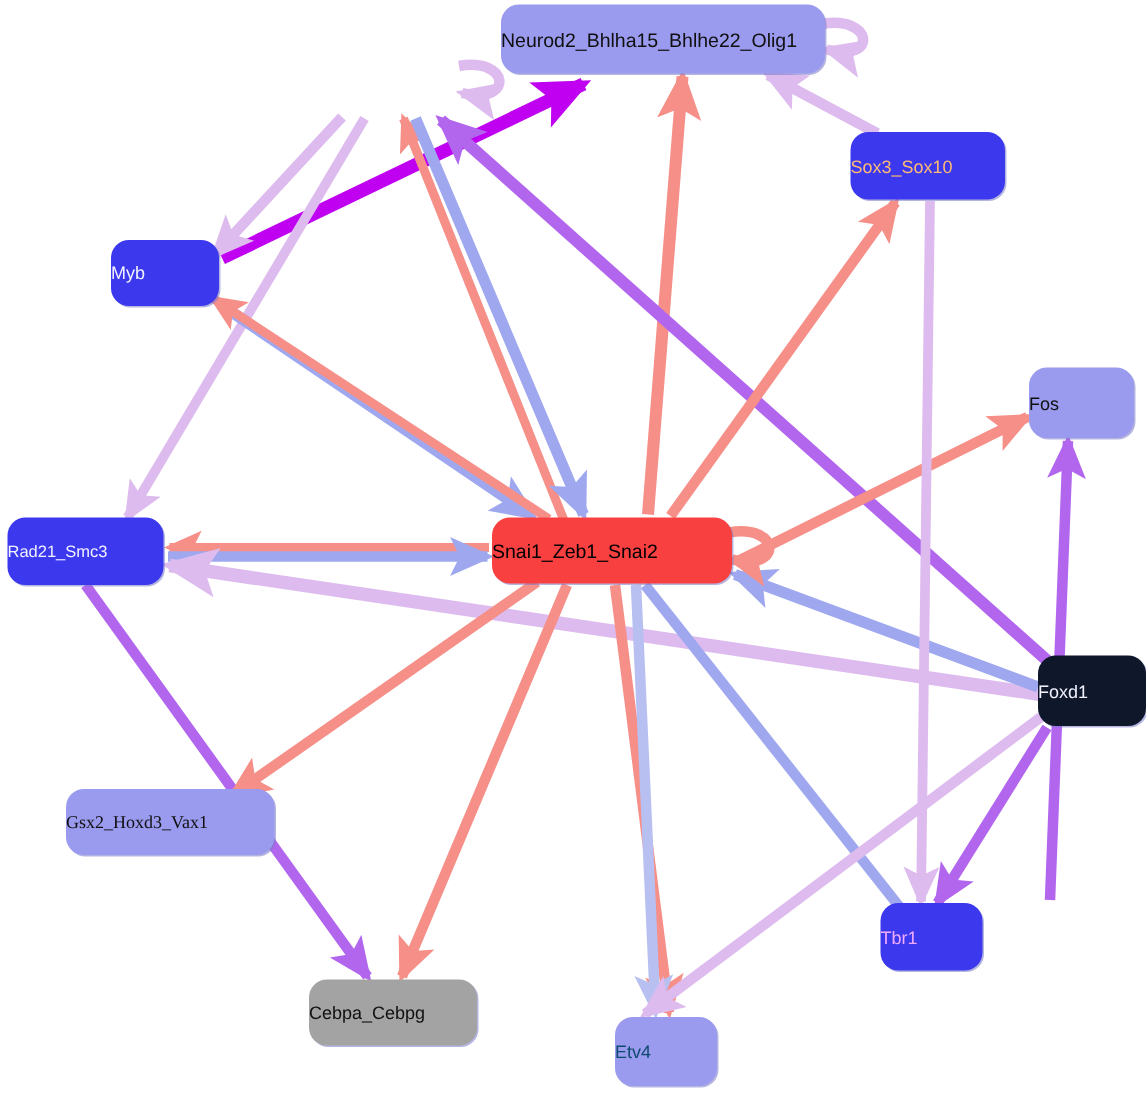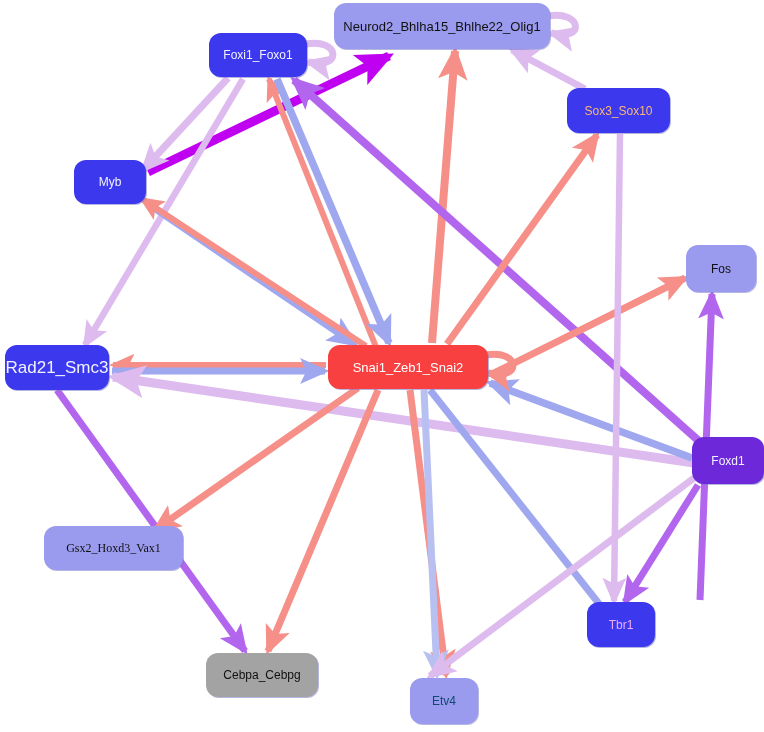--- a/index.html
+++ b/index.html
@@ -1,21 +1,21 @@
 <!DOCTYPE html>
 <html><head>
 <meta charset="utf-8">
 <style>
   html,body{margin:0;padding:0;background:#ffffff;}
   body{width:764px;height:732px;overflow:hidden;
        font-family:"Liberation Sans","DejaVu Sans",sans-serif;}
   #graph{position:relative;width:764px;height:732px;}
   svg#edges{position:absolute;left:0;top:0;width:764px;height:732px;}
   .node{position:absolute;box-sizing:border-box;
-        display:flex;align-items:center;justify-content:center;
+        display:flex;align-items:center;justify-content:flex-start;
         border-radius:12px;white-space:nowrap;
         box-shadow:1px 1px 0 rgba(120,120,200,.55);}
   .node span{pointer-events:none;}
 </style>
 </head>
 <body>
 
 <div id="graph">
   <svg id="edges" viewBox="0 0 764 732" xmlns="http://www.w3.org/2000/svg">
       <defs>
@@ -64,39 +64,36 @@
       <path d="M 410 390 L 446 675" stroke="#f58f88" stroke-width="7" fill="none" stroke-linecap="butt" marker-end="url(#ar2)"></path>
       <path d="M 424 390 L 437 675" stroke="#b8c0f2" stroke-width="7" fill="none" stroke-linecap="butt" marker-end="url(#ar5)"></path>
       <path d="M 694 478 L 430 676" stroke="#ddbbee" stroke-width="7" fill="none" stroke-linecap="butt" marker-end="url(#ar1)"></path>
       <path d="M 548 16 C 582 10 586 42 551 33" stroke="#ddbbee" stroke-width="7" fill="none" stroke-linecap="butt" marker-end="url(#ar1)"></path>
       <path d="M 306 44 C 340 38 343 70 308 62" stroke="#ddbbee" stroke-width="7" fill="none" stroke-linecap="butt" marker-end="url(#ar1)"></path>
       <path d="M 486 355 C 520 349 523 381 488 373" stroke="#f58f88" stroke-width="7" fill="none" stroke-linecap="butt" marker-end="url(#ar2)"></path>
     </svg>
 <div class="node" style="left: 334px; top: 3px; width: 216px; height: 46px; background: rgb(154, 154, 238);">
       <span style="color: rgb(16, 16, 16); font-size: 13px;">Neurod2_Bhlha15_Bhlhe22_Olig1</span>
     </div>
-    <div class="node" style="left: 209px; top: 33px; width: 98px; height: 44px; background: rgb(59, 56, 238);">
-      <span style="color: rgb(242, 242, 255); font-size: 12px;">Foxi1_Foxo1</span>
-    </div>
     <div class="node" style="left: 567px; top: 88px; width: 103px; height: 45px; background: rgb(59, 56, 238);">
       <span style="color: #fdba74; font-size: 12px;">Sox3_Sox10</span>
     </div>
     <div class="node" style="left: 74px; top: 160px; width: 72px; height: 44px; background: rgb(59, 56, 238);">
       <span style="color: rgb(242, 242, 255); font-size: 12px;">Myb</span>
     </div>
     <div class="node" style="left: 686px; top: 245px; width: 70px; height: 47px; background: rgb(154, 154, 238);">
       <span style="color: rgb(16, 16, 16); font-size: 12px;">Fos</span>
     </div>
     <div class="node" style="left: 5px; top: 345px; width: 104px; height: 45px; background: rgb(59, 56, 238);">
-      <span style="color: rgb(242, 242, 255); font-size: 17px;">Rad21_Smc3</span>
+      <span style="color: rgb(242, 242, 255); font-size: 11px;">Rad21_Smc3</span>
     </div>
     <div class="node" style="left: 328px; top: 345px; width: 160px; height: 44px; background: rgb(249, 64, 64);">
-      <span style="color: #ffffff; font-size: 13px;">Snai1_Zeb1_Snai2</span>
+      <span style="color: #000000; font-size: 13px;">Snai1_Zeb1_Snai2</span>
     </div>
-    <div class="node" style="left: 692px; top: 437px; width: 72px; height: 47px; background: #6d28d9;">
+    <div class="node" style="left: 692px; top: 437px; width: 72px; height: 47px; background: #0f172a;">
       <span style="color: rgb(242, 242, 255); font-size: 12px;">Foxd1</span>
     </div>
     <div class="node" style="left: 44px; top: 526px; width: 139px; height: 44px; background: rgb(154, 154, 238); font-family: Liberation Serif, serif;">
       <span style="color: rgb(16, 16, 16); font-size: 12px;">Gsx2_Hoxd3_Vax1</span>
     </div>
     <div class="node" style="left: 587px; top: 602px; width: 68px; height: 45px; background: rgb(59, 56, 238);">
       <span style="color: #f0abfc; font-size: 12px;">Tbr1</span>
     </div>
     <div class="node" style="left: 206px; top: 653px; width: 112px; height: 44px; background: #a3a3a3;">
       <span style="color: rgb(16, 16, 16); font-size: 12px;">Cebpa_Cebpg</span>

